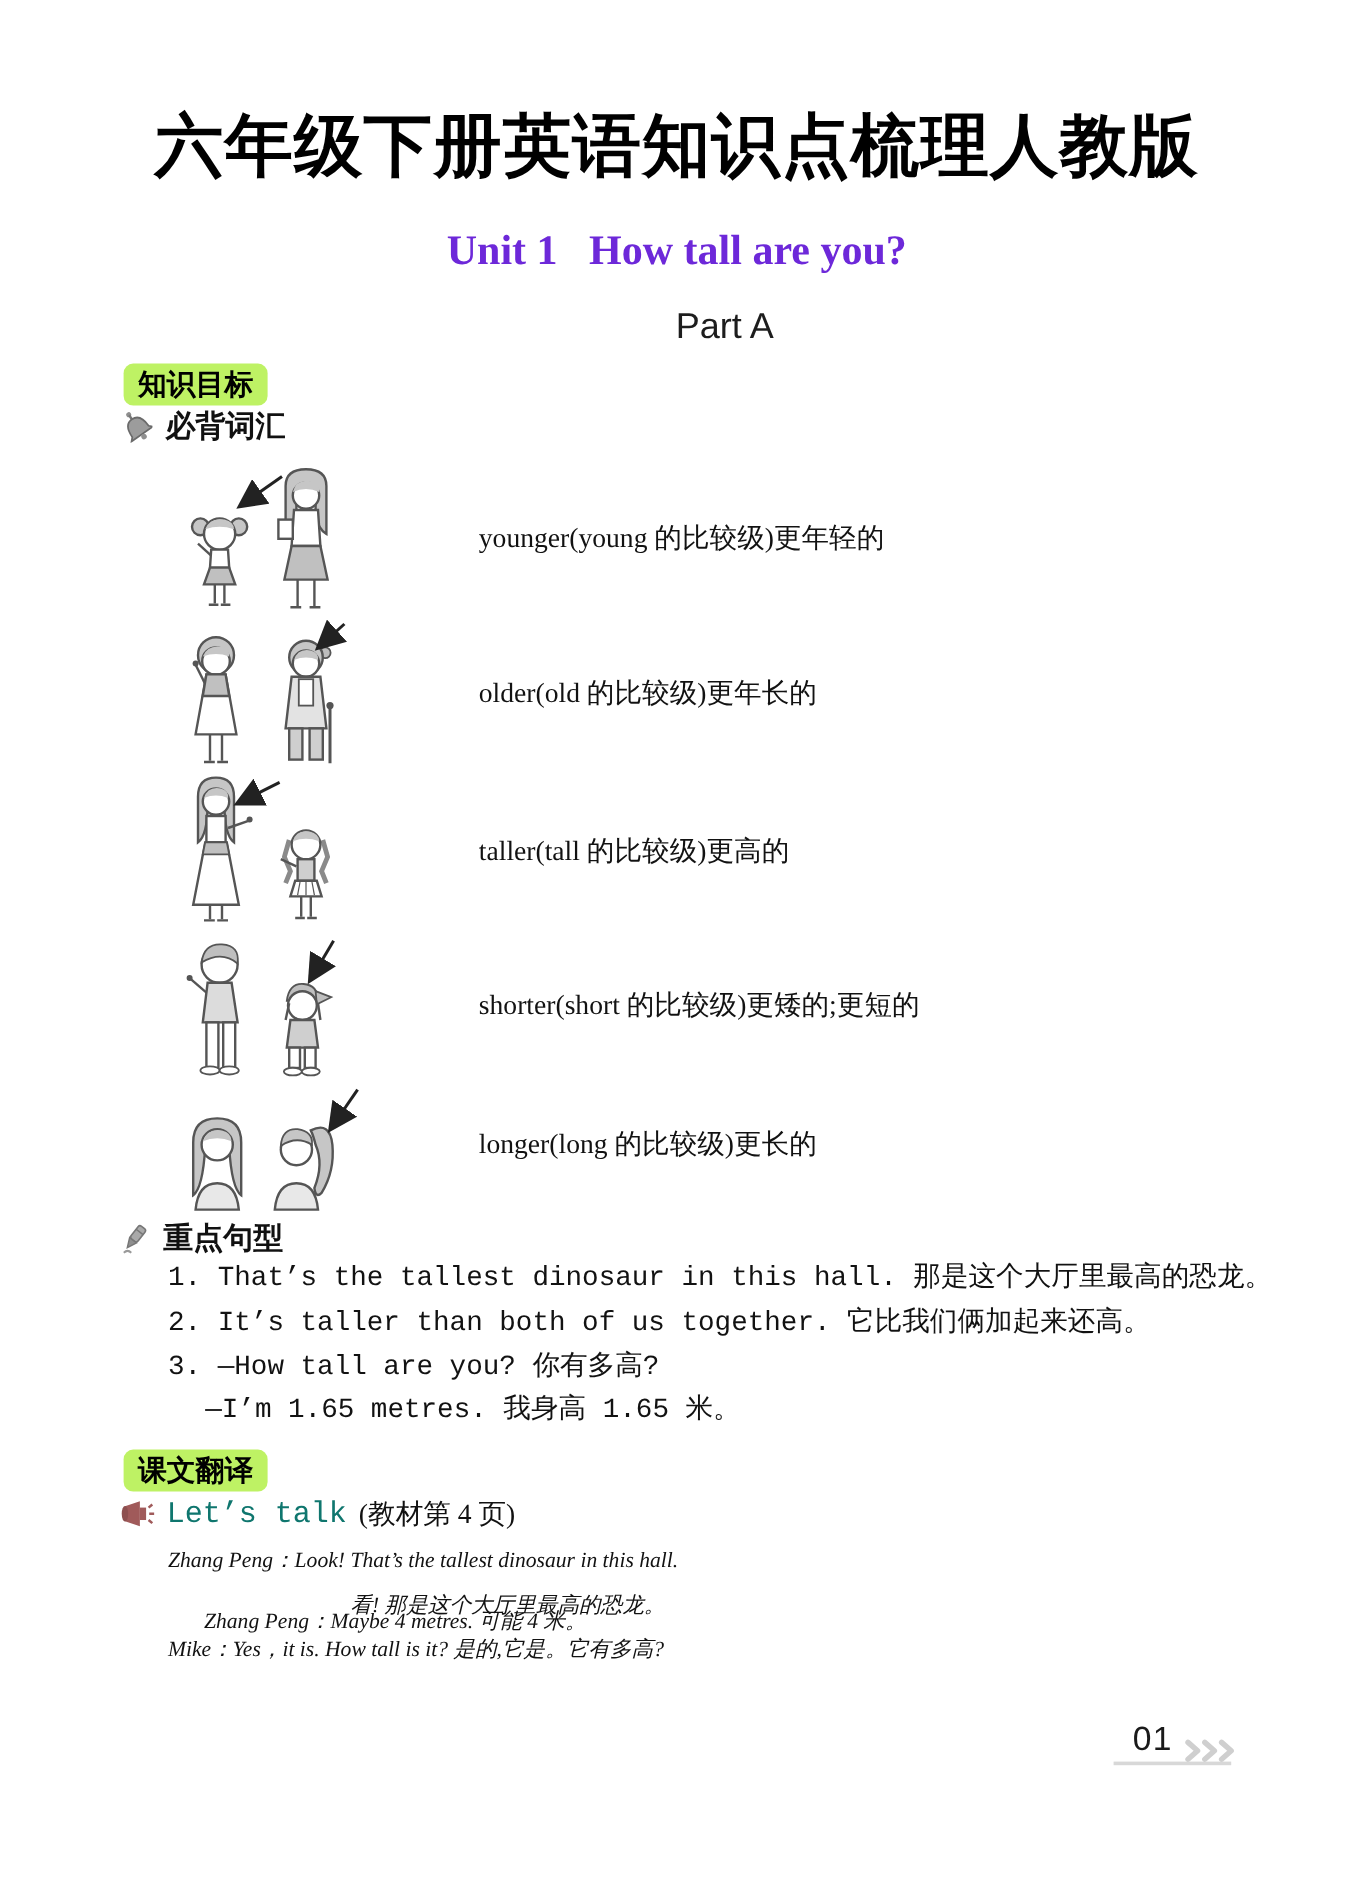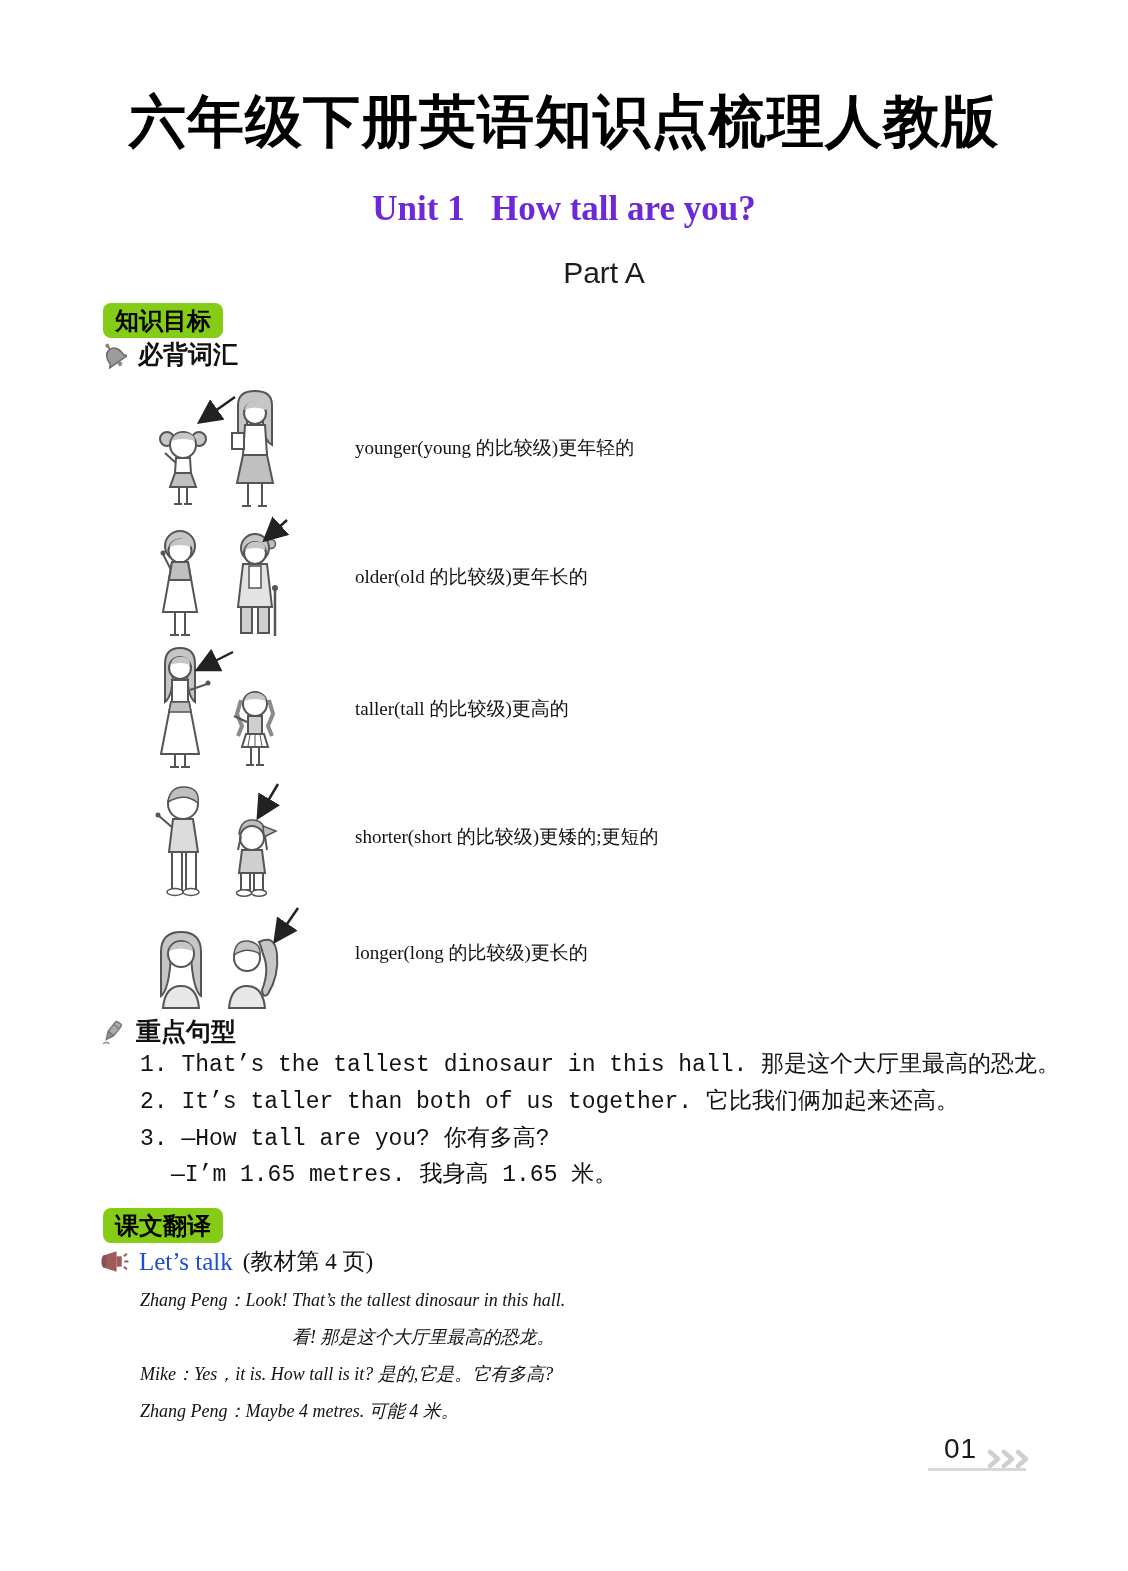--- a/index.html
+++ b/index.html
@@ -15,40 +15,40 @@
   }
   .unit-title{
     top:189px;left:0;width:100%;text-align:center;
     font-size:35px;font-weight:bold;white-space:pre;color:#6d28d9;
   }
   .part-label{
     top:256px;left:0;width:100%;text-align:center;
     font-family:"Liberation Sans", sans-serif;font-size:30px;color:#1d1d1d;padding-left:40px;
   }
   .badge{
-    left:103px;background:#84cc16;border-radius:8px;
+    left:103px;background:#bef264;border-radius:8px;
     font-family:"Liberation Sans", sans-serif;font-weight:bold;
     font-size:24px;line-height:35px;padding:0 12px;color:#000;
   }
   .badge.k{top:303px;}
   .badge.t{top:1208px;}
   .subheading{
     font-family:"Liberation Sans", sans-serif;font-weight:bold;
     font-size:25px;color:#111;display:flex;align-items:center;gap:11px;left:100px;
   }
   .vocab-heading{top:338px;}
   .sent-heading{top:1015px;}
   .vocab-row{left:135px;display:flex;align-items:center;}
-  .vocab-text{margin-left:40px;font-size:19px;white-space:pre;}
+  .vocab-text{margin-left:84px;font-size:23px;white-space:pre;}
   .sent-line{left:140px;font-size:23px;line-height:30px;white-space:pre;font-family:Liberation Mono, monospace;}
   .dialog-line{left:140px;font-size:18px;white-space:pre;font-style:italic;}
   .indent-dash{left:171px;}
   .indent-cn{left:292px;}
   .lets-talk{top:1246px;left:100px;display:flex;align-items:center;gap:10px;}
-  .lt-en{font-family:Liberation Serif, serif;font-size:25px;color:#1d4ed8;}
+  .lt-en{font-family:Liberation Mono, monospace;font-size:25px;color:#0f766e;}
   .lt-note{font-size:23px;color:#111;}
   .page-num{
     left:944px;top:1433px;font-family:"Liberation Sans", sans-serif;
     font-size:28px;color:#1a1a1a;letter-spacing:1px;
   }
   .footer-rule{left:928px;top:1468px;width:98px;height:3px;background:#d8d8d8;}
   .chevrons{left:986px;top:1449px;}
   svg{display:block;}
 </style>
 </head>
@@ -255,21 +255,21 @@
     <line x1="23.5" y1="12" x2="27.5" y2="12" stroke="#a05a5a" stroke-width="2"></line>
     <line x1="23" y1="17" x2="26" y2="19.5" stroke="#a05a5a" stroke-width="2"></line>
   </svg>
   <span class="lt-en">Let’s talk</span>
     <span class="lt-note">(教材第 4 页)</span>
 </div>
 
 <div class="abs dialog-line" style="top:1288px;">Zhang Peng：Look! That’s the tallest dinosaur in this hall.</div>
 <div class="abs dialog-line indent-cn" style="top:1325px;">看! 那是这个大厅里最高的恐龙。</div>
 <div class="abs dialog-line" style="top:1362px;">Mike：Yes，it is. How tall is it? 是的,它是。它有多高?</div>
-<div class="abs dialog-line" style="top:1399px;">Zhang Peng：Maybe 4 metres. 可能 4 米。</div>
+<div class="abs dialog-line" style="top:1339px;margin-left:30px;">Zhang Peng：Maybe 4 metres. 可能 4 米。</div>
 
 <div class="abs page-num">01</div>
 <div class="abs footer-rule"></div>
 <svg class="abs chevrons" width="44" height="20" viewBox="0 0 44 20">
   <polyline points="4,3 12,10 4,17" fill="none" stroke="#cfcfcf" stroke-width="4.5" stroke-linecap="round" stroke-linejoin="round"></polyline>
   <polyline points="18,3 26,10 18,17" fill="none" stroke="#cfcfcf" stroke-width="4.5" stroke-linecap="round" stroke-linejoin="round"></polyline>
   <polyline points="32,3 40,10 32,17" fill="none" stroke="#cfcfcf" stroke-width="4.5" stroke-linecap="round" stroke-linejoin="round"></polyline>
 </svg>
 
 </body></html>

